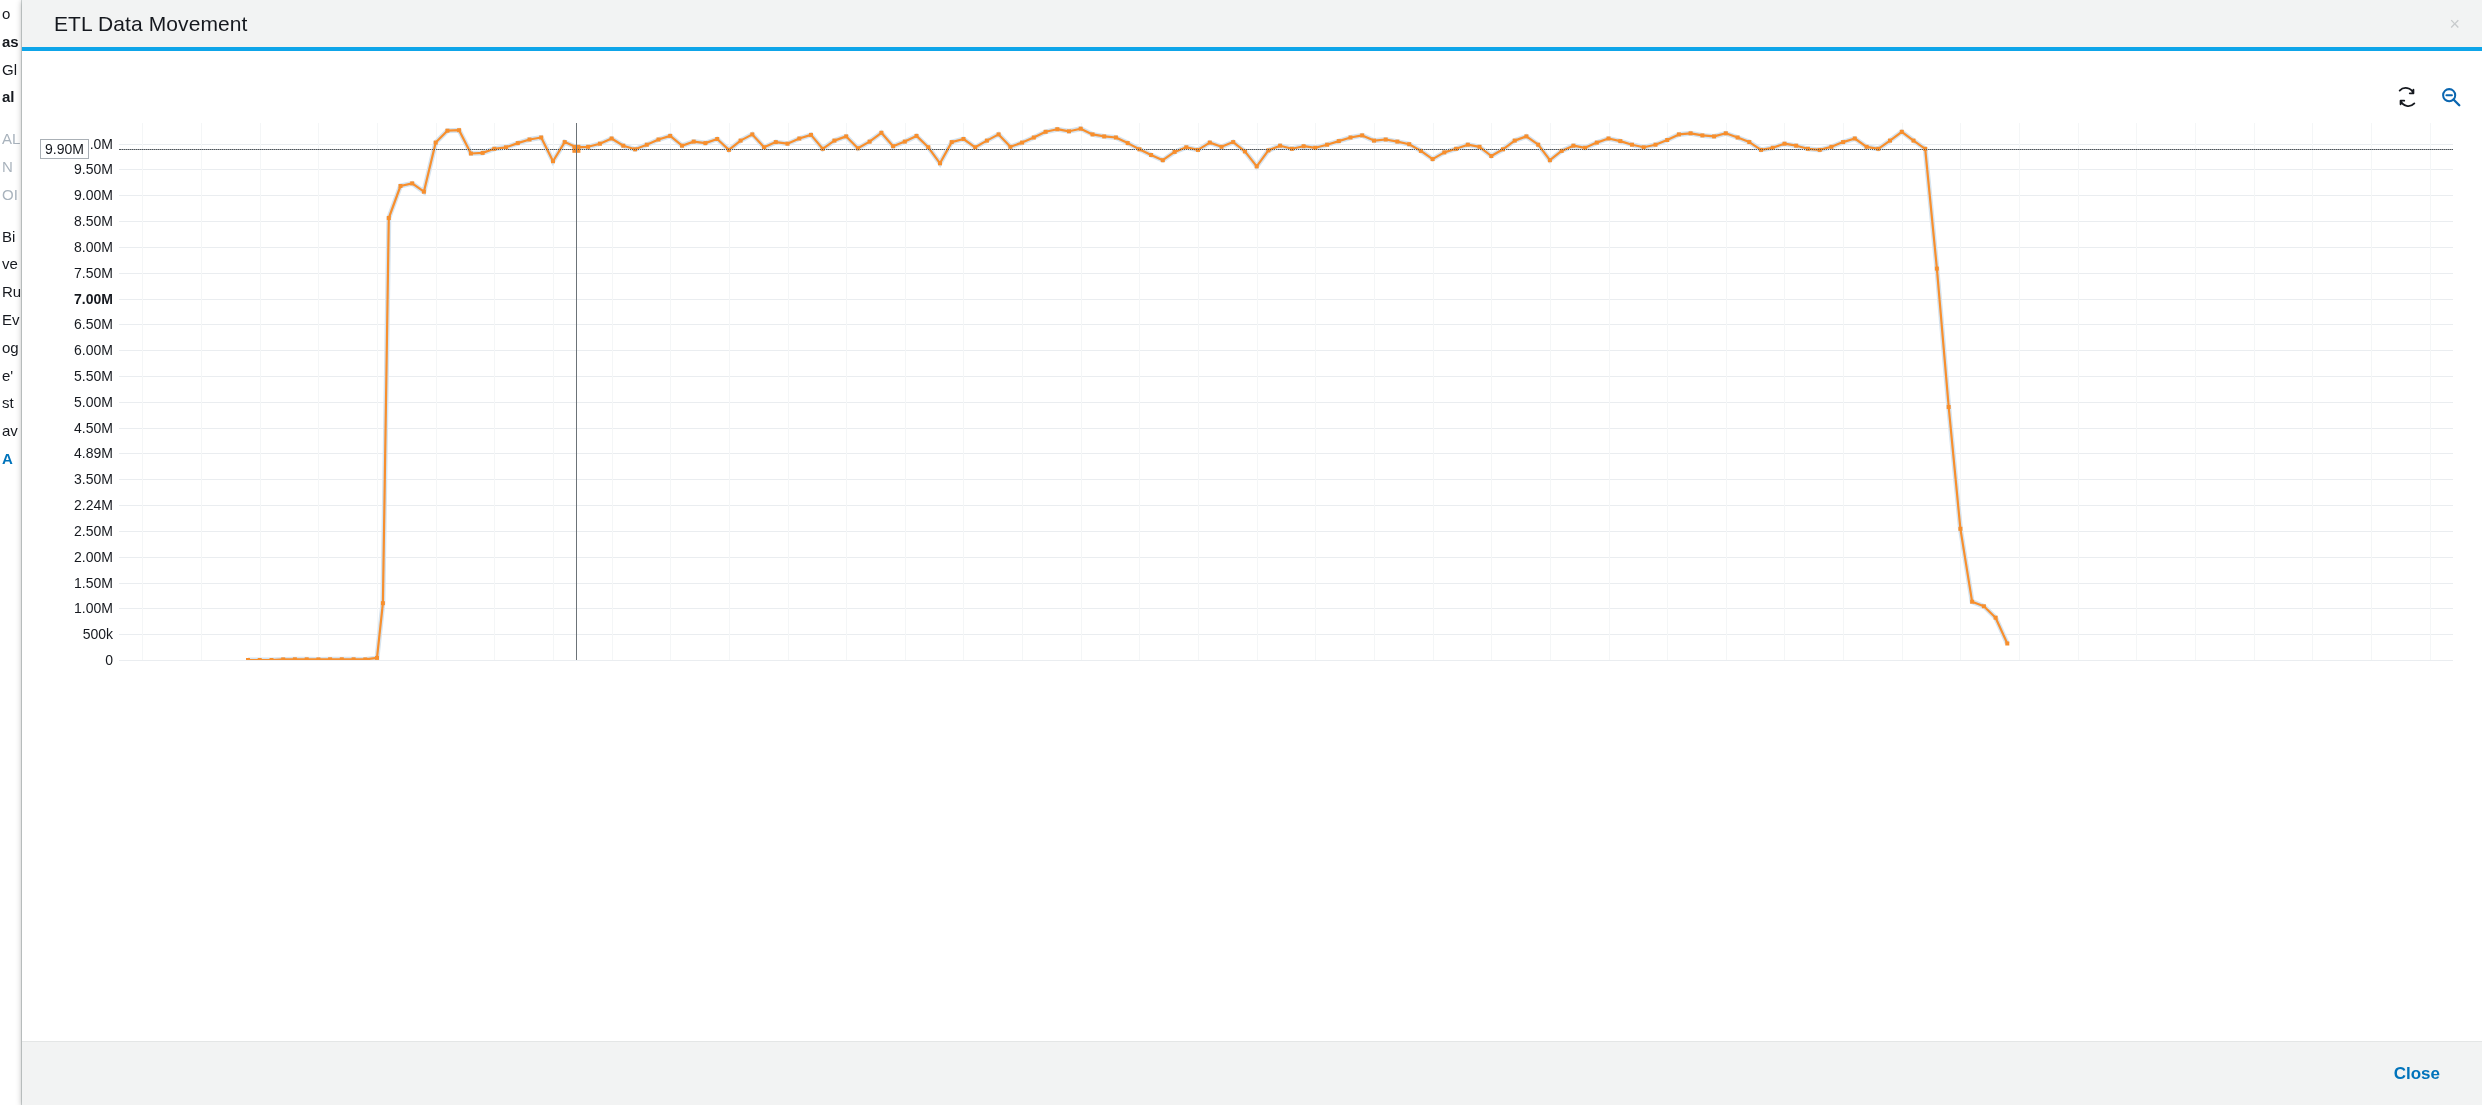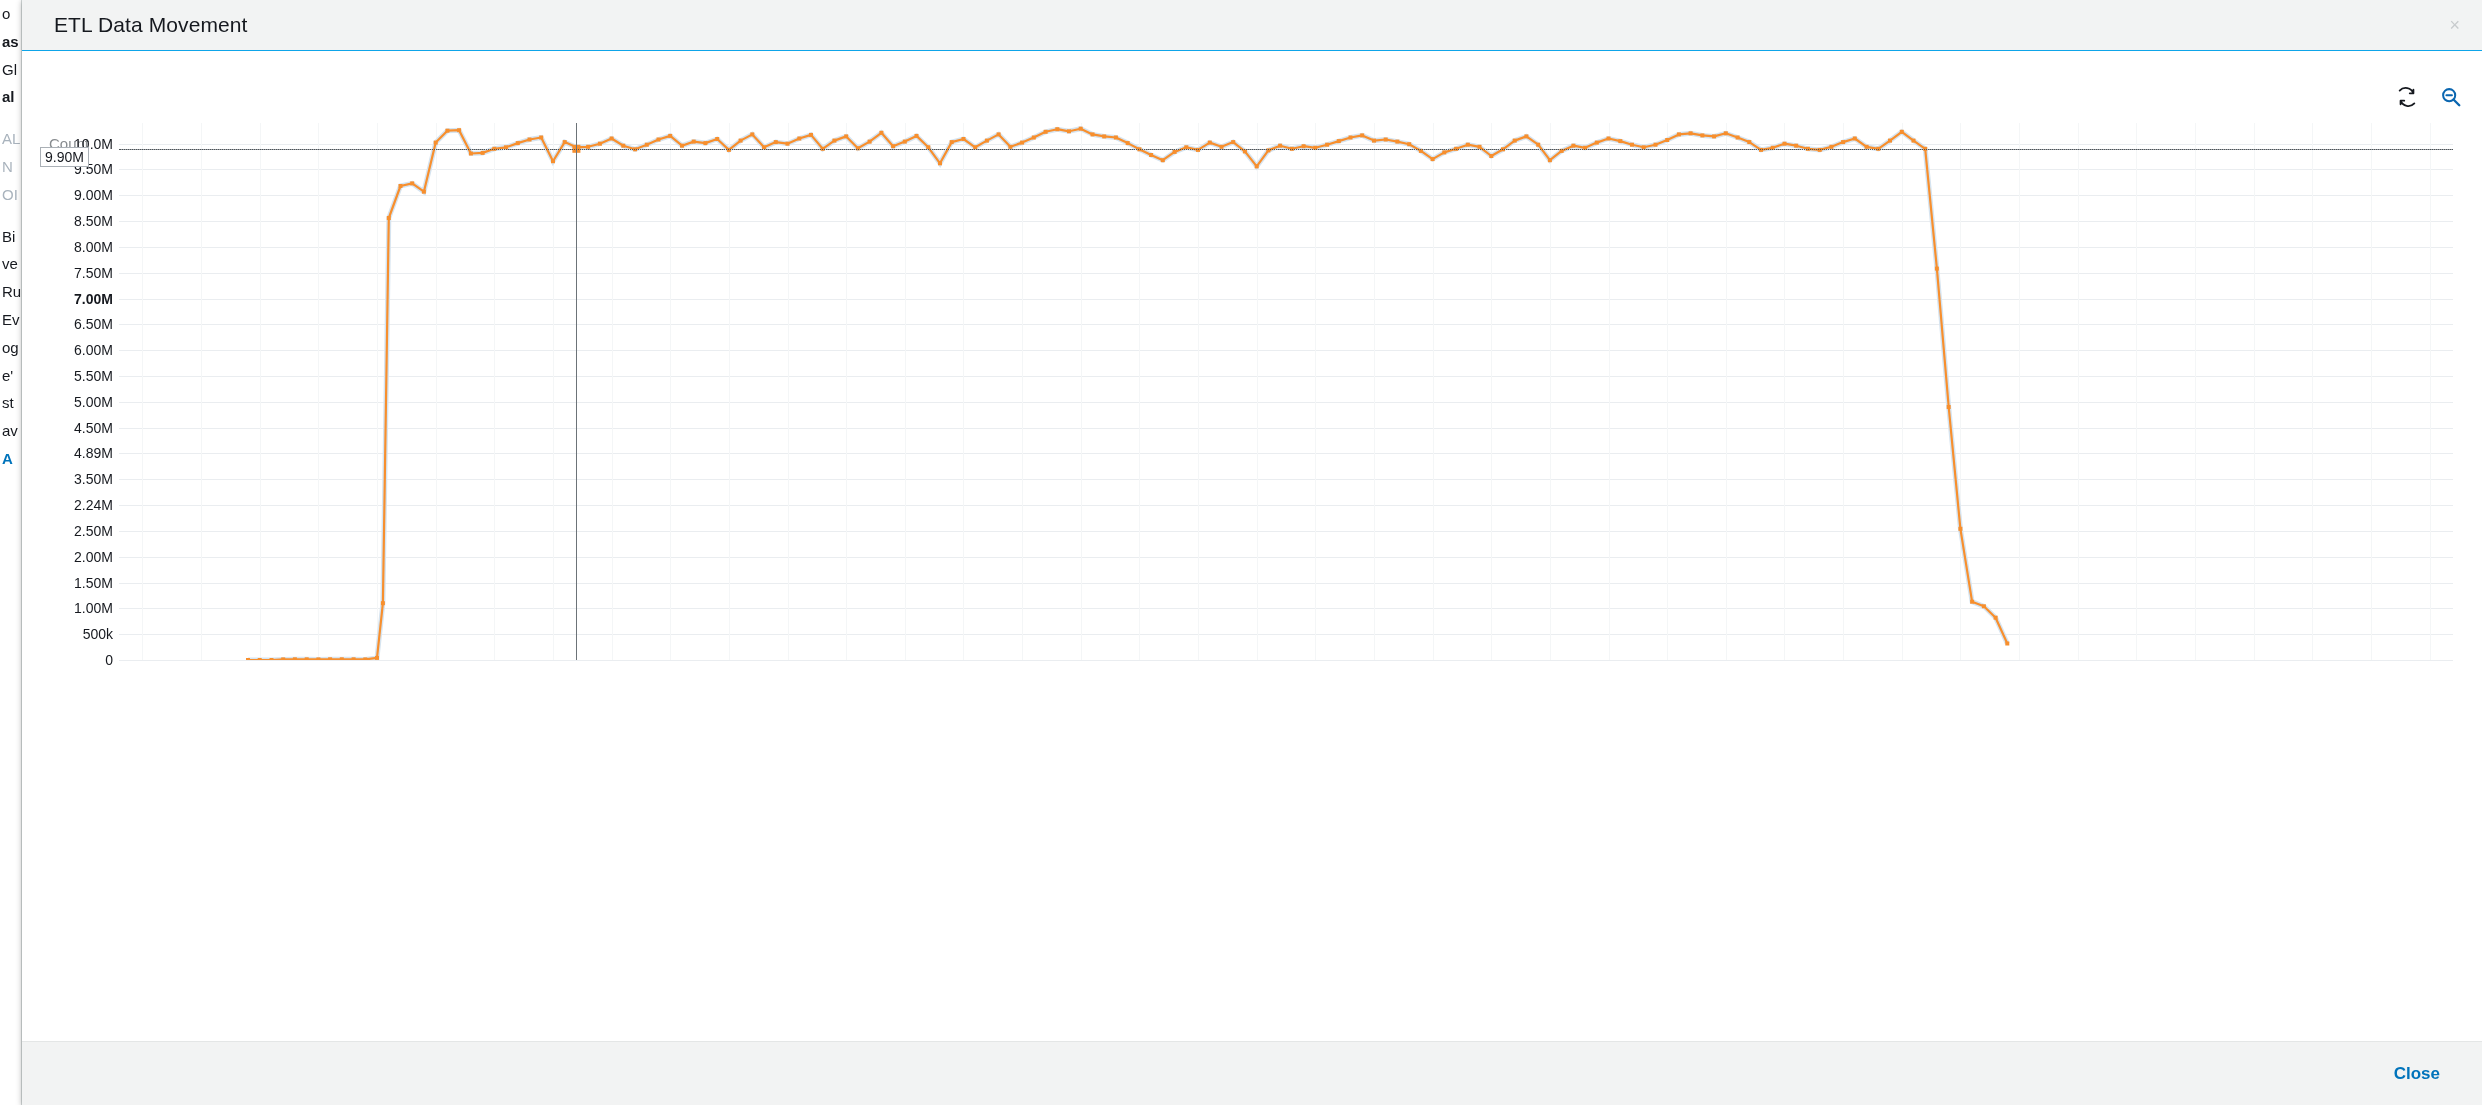--- a/index.html
+++ b/index.html
@@ -61,21 +61,21 @@
     width: 2460px; height: 1105px;
     background: #ffffff;
     box-shadow: 0 1px 6px rgba(0,0,0,0.32);
     display: flex;
     flex-direction: column;
     overflow: hidden;
   }
   #modal-header {
     height: 51px;
     background: #f2f3f3;
-    border-bottom: 1px solid #0ea5e9;
+    border-bottom: 4px solid #0ea5e9;
     display: flex;
     align-items: center;
     position: relative;
     flex: none;
   }
   #modal-title {
     font-size: 21px;
     color: #16191f;
     padding-left: 32px;
     letter-spacing: 0.1px;
@@ -514,20 +514,20 @@
               <rect x="1862.9" y="481.3" width="4" height="4" fill="#f78f2e"></rect>
               <rect x="1874.6" y="492.7" width="4" height="4" fill="#f78f2e"></rect>
               <rect x="1886.3" y="518.5" width="4" height="4" fill="#f78f2e"></rect>
               <rect x="453.4" y="21.8" width="8" height="8" fill="#f78f2e"></rect>
             </svg>
             <div id="crosshair-v" style="left: 457.417px;"></div>
             <div id="crosshair-h" style="top: 25.8173px;"></div>
           </div>
       </div>
 
-    <div id="threshold-badge" style="top: 87.8173px; left: 18px; margin-top: 8px;">9.90M</div>
+    <div id="threshold-badge" style="top: 87.8173px; left: 18px;">9.90M</div>
       </div>
   </div>
 
   <div id="modal-footer">
     <button id="close-button">Close</button>
   </div>
 </div>
 
 </body></html>

